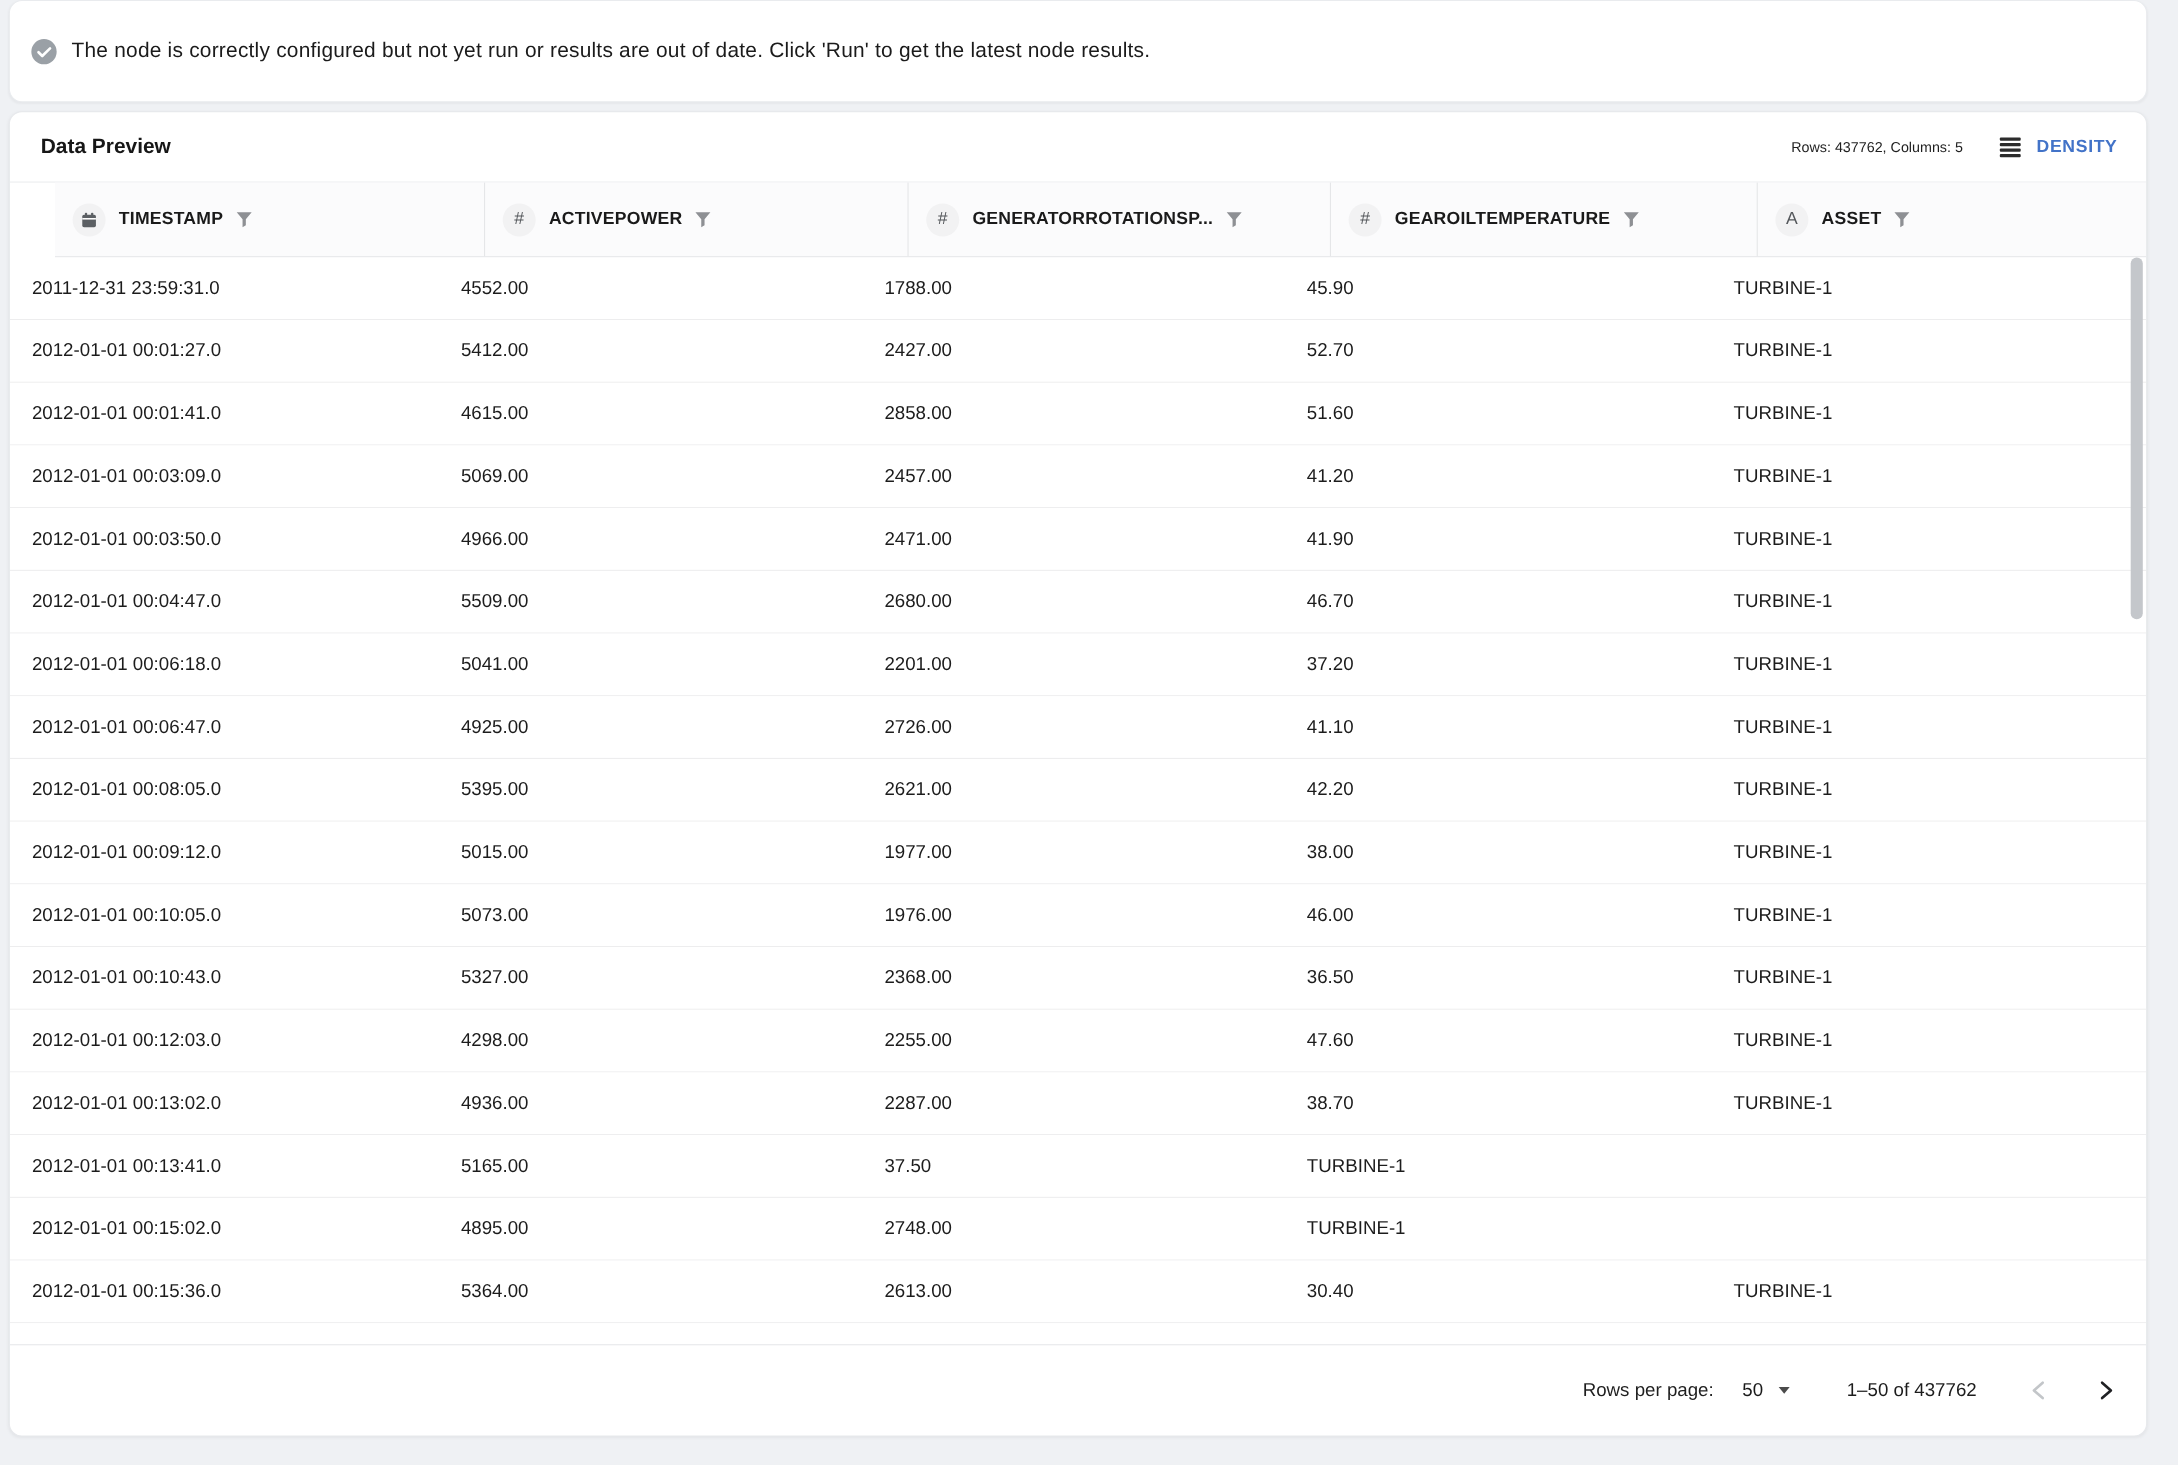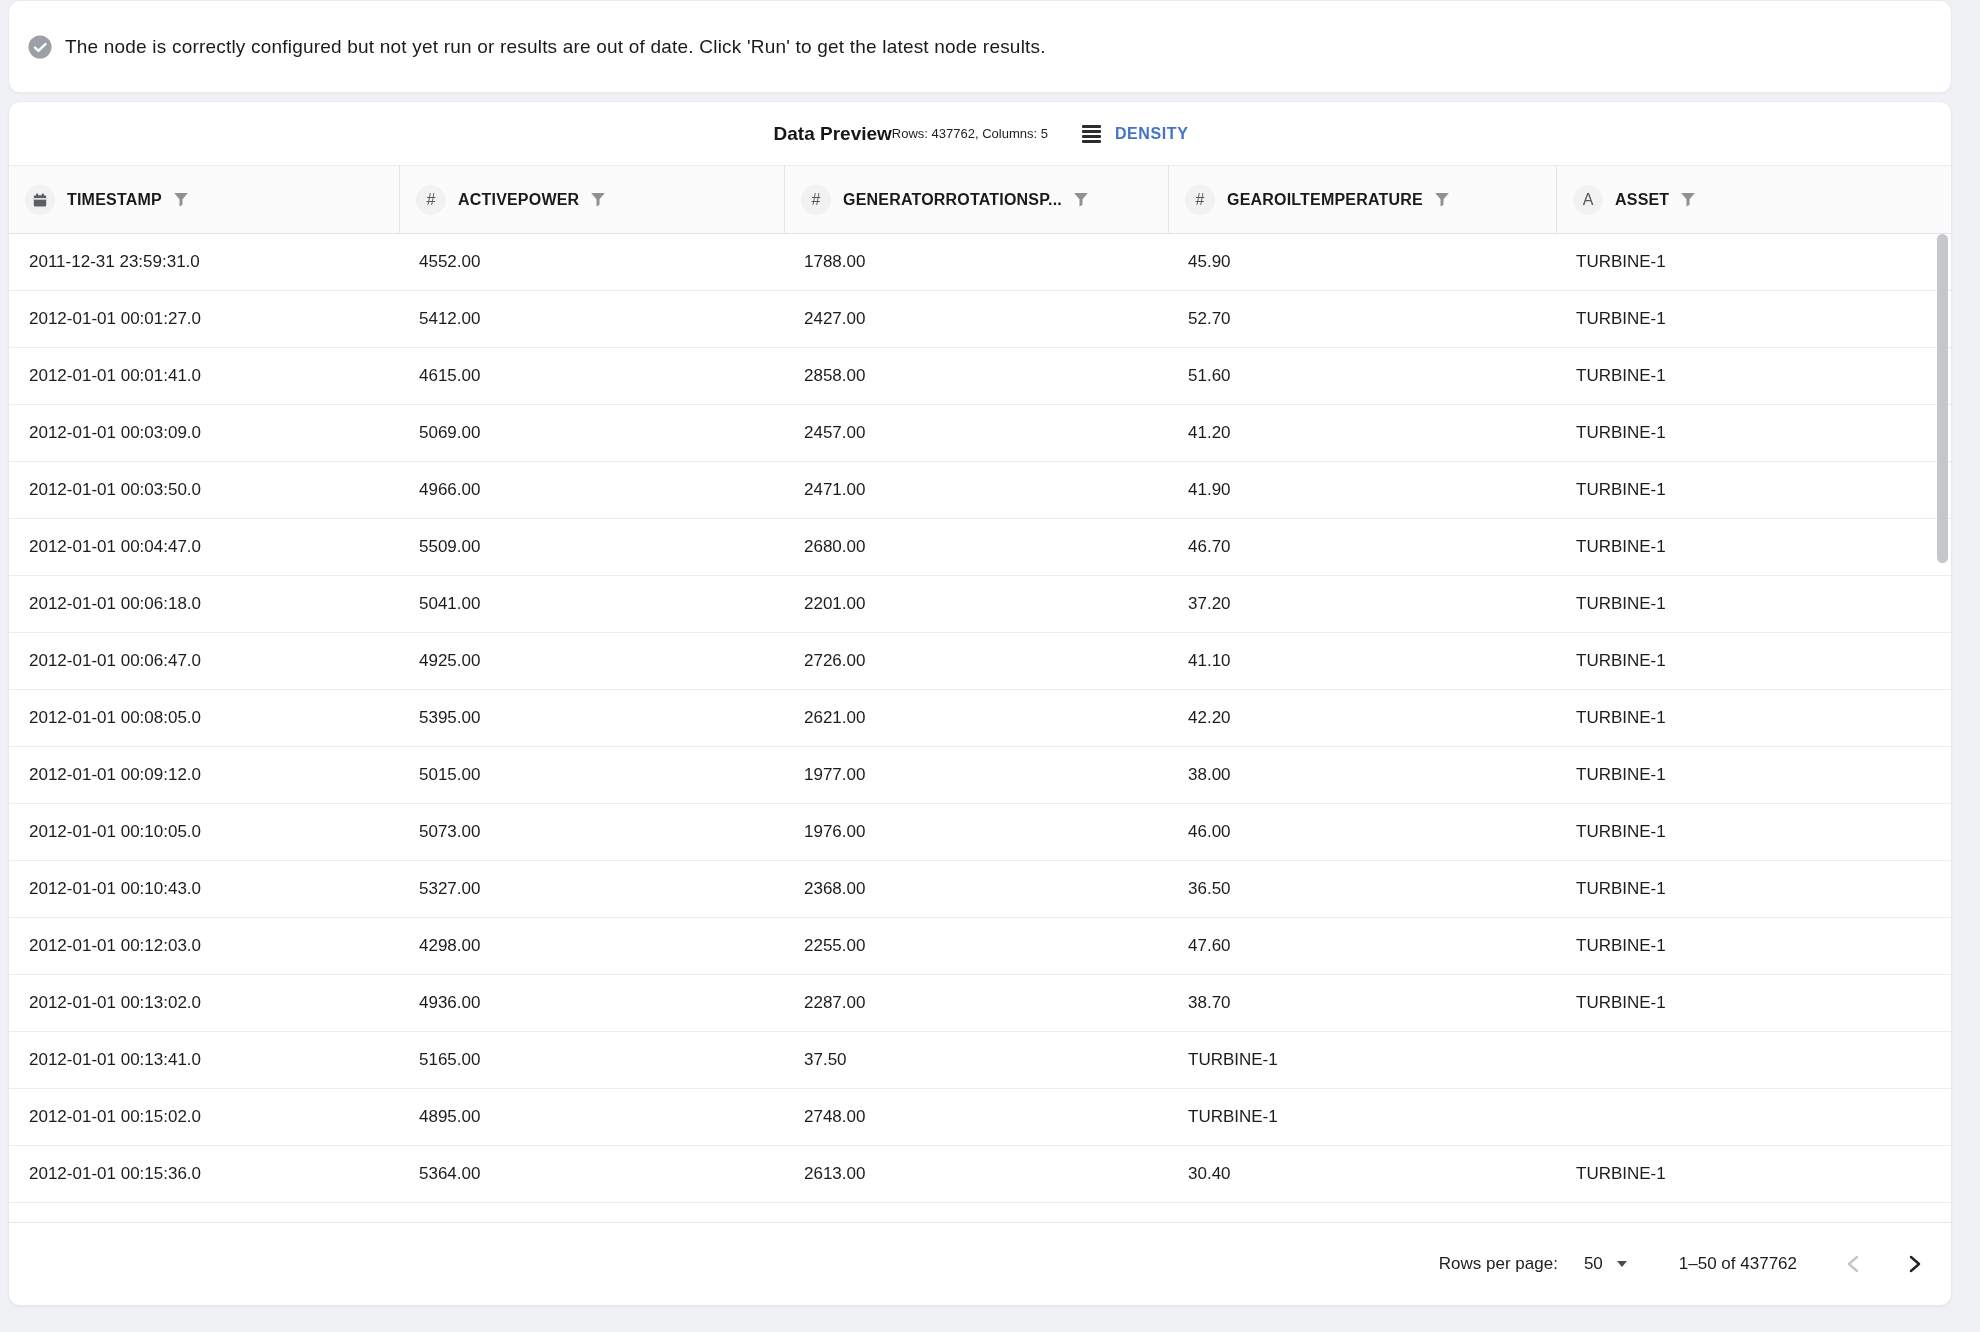--- a/index.html
+++ b/index.html
@@ -19,38 +19,38 @@
   .banner-msg{font-size:19px;letter-spacing:.2px;color:#1b1b1b;margin-left:12px;}
   
   .card{
     position:absolute;left:8px;top:101px;width:1944px;height:1205px;
     background:#ffffff;border:1px solid #e7e9ec;border-radius:12px;
     box-shadow:0 1px 3px rgba(0,0,0,.05);
     box-sizing:border-box;display:flex;flex-direction:column;overflow:hidden;
   }
   .panel-header{
     height:64px;flex:0 0 64px;display:flex;align-items:center;
-    justify-content:center;padding:0 26px 0 28px;
+    justify-content:space-between;padding:0 26px 0 28px;
     border-bottom:1px solid #ebedef;box-sizing:border-box;
   }
   .panel-title{font-size:19px;font-weight:700;color:#171717;}
   .panel-tools{display:flex;align-items:center;}
   .summary{font-size:13px;color:#1f1f1f;margin-right:34px;}
   .density-btn{
     display:flex;align-items:center;background:transparent;border:none;
     cursor:pointer;padding:0;margin:0;
   }
   .density-icon{display:flex;flex-direction:column;justify-content:center;margin-right:14px;}
   .density-icon i{display:block;width:19px;height:3px;background:#2c2c2c;border-radius:1px;margin:1px 0;}
   .density-label{font-size:16px;font-weight:600;letter-spacing:.6px;}
   
   .grid-row{display:grid;grid-template-columns:390px 385px 384px 388px 1fr;}
   .grid-header{
     height:68px;flex:0 0 68px;background:#fbfbfc;
-    border-bottom:1px solid #e1e3e5;box-sizing:border-box;
+    border-bottom:1px solid #e1e3e5;box-sizing:border-box;margin-left:41px;
   }
   .hcell{display:flex;align-items:center;padding-left:16px;overflow:hidden;box-sizing:border-box;}
   .hcell + .hcell{border-left:1px solid #e5e6e8;}
   .chip{
     width:30px;height:30px;border-radius:50%;background:#f2f2f3;flex:0 0 30px;
     display:flex;align-items:center;justify-content:center;
     font-size:16px;color:#55585c;margin-right:12px;
   }
   .hlabel{font-size:16px;font-weight:700;letter-spacing:.2px;color:#1a1a1a;white-space:nowrap;margin-right:10px;}
   .funnel{display:flex;align-items:center;cursor:pointer;}

